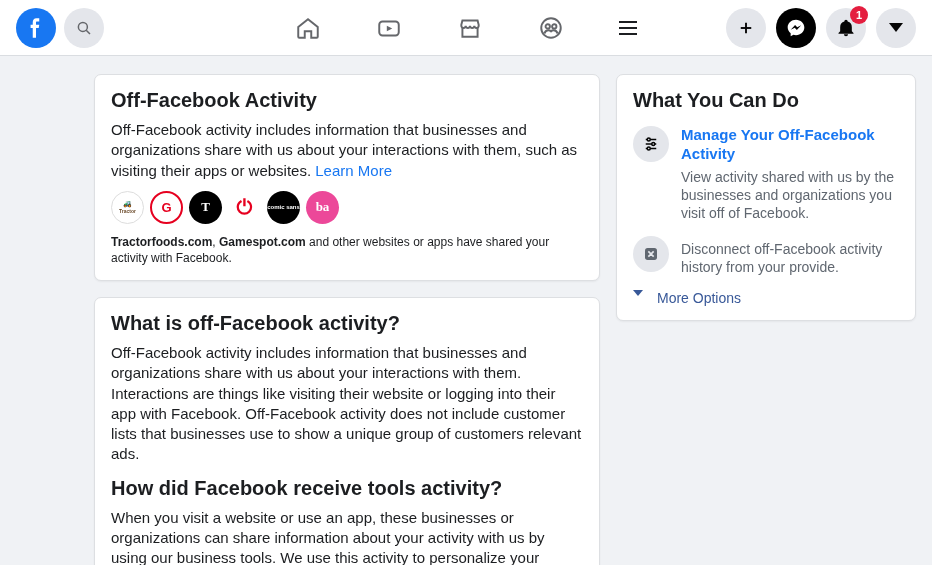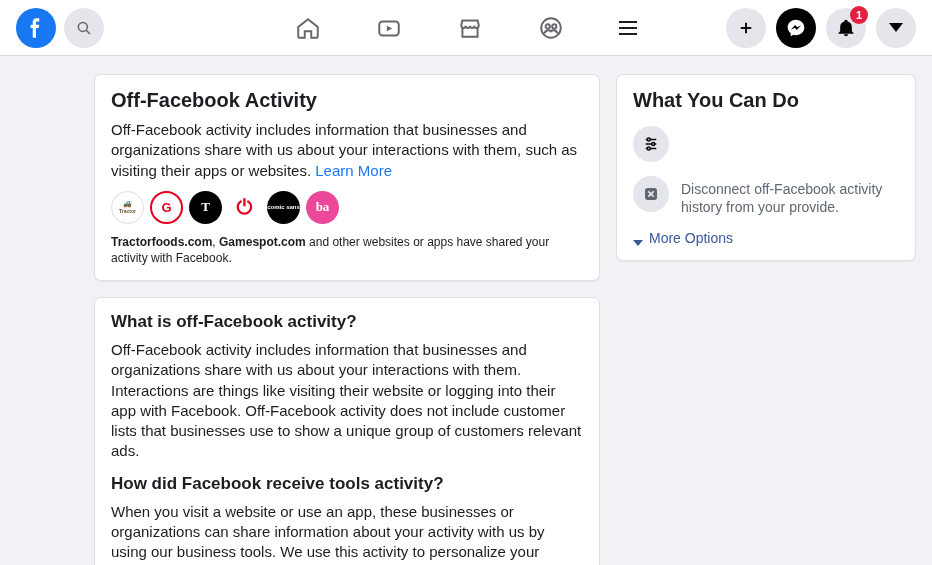--- a/index.html
+++ b/index.html
@@ -17,27 +17,27 @@
   .left-col { width: 506px; display:flex; flex-direction:column; gap:16px; }
   .right-col { width: 300px; }
   .card { background:#fff; border:1px solid #dddfe2; border-radius:7px; padding: 14px 16px; box-shadow: 0 1px 2px rgba(0,0,0,0.05); }
   h2.section-title { font-size:20px; font-weight:700; margin-bottom:8px; }
   .desc { font-size:15px; line-height:1.35; color:#1c1e21; margin-bottom:10px; }
   .learn-link { color:#1877f2; cursor:pointer;text-align:right; }
   .activity-icons { display:flex; gap:6px; margin: 6px 0 10px 0; align-items:center;}
   .activity-icons .chip { width:33px; height:33px; border-radius:50%; display:flex;align-items:center;justify-content:center; font-size:13px; font-weight:700; color:#fff;}
   .shared-text { font-size:12px; line-height:1.35; }
   .shared-text b { font-weight:700; }
-  h3.subtitle { font-size:17px; font-weight:700; margin: 12px 0 8px 0;}
+  h3.subtitle { font-size:20px; font-weight:700; margin: 12px 0 8px 0;}
   .right-col h2 { font-size:20px; font-weight:700; margin-bottom:14px;}
   .action-row { display:flex; gap:12px; margin-bottom:14px;}
   .action-icon { width:36px; height:36px; min-width:36px; border-radius:50%; background:#e4e6eb; display:flex;align-items:center;justify-content:center; color:#050505;}
   .action-body .action-link{ font-size:15px; font-weight:700; color:#1877f2; cursor:pointer; line-height:1.25;}
   .action-body .action-desc{ font-size:14px; color:#606770; line-height:1.3; margin-top:4px;}
-  .more-row { display:flex; align-items:flex-end; gap:6px; color:#385898; font-size:14px; cursor:pointer; margin-top:4px;}
+  .more-row { display:flex; align-items:flex-start; gap:14px; color:#385898; font-size:14px; cursor:pointer; margin-top:4px;}
   .chev { width:0; height:0; border-left:5px solid transparent; border-right:5px solid transparent; border-top:6px solid #385898; }
   .menu-bars { display:flex; flex-direction:column; gap:4px; }
   .menu-bars span { width:18px; height:2px; background:#1c1e21; display:block; }
   .caret-down { width:0; height:0; border-left:7px solid transparent; border-right:7px solid transparent; border-top:9px solid #050505;}
 </style>
 </head>
 <body>
 
 <div class="topbar">
   <div class="logo">
@@ -147,20 +147,24 @@
         <div class="action-icon">
           <svg width="18" height="18" viewBox="0 0 24 24" fill="none" stroke="#050505" stroke-width="2">
               <line x1="5" y1="6" x2="19" y2="6"></line>
               <line x1="5" y1="12" x2="19" y2="12"></line>
               <line x1="5" y1="18" x2="19" y2="18"></line>
               <circle cx="9" cy="6" r="2" fill="#e4e6eb"></circle>
               <circle cx="15" cy="12" r="2" fill="#e4e6eb"></circle>
               <circle cx="9" cy="18" r="2" fill="#e4e6eb"></circle>
             </svg>
         </div>
+        <div class="action-body">
+          <div class="action-link">Manage Your Off-Facebook Activity</div>
+          <div class="action-desc">View activity shared with us by the businesses and organizations you visit off of Facebook.</div>
+        </div>
       </div>
 
       <div class="action-row">
         <div class="action-icon">
           <svg width="16" height="16" viewBox="0 0 24 24">
               <rect x="3" y="3" width="18" height="18" rx="4" fill="#606770"></rect>
               <path stroke="#e4e6eb" stroke-width="2.5" d="M8 8l8 8M16 8l-8 8"></path>
             </svg>
         </div>
         <div class="action-body">

